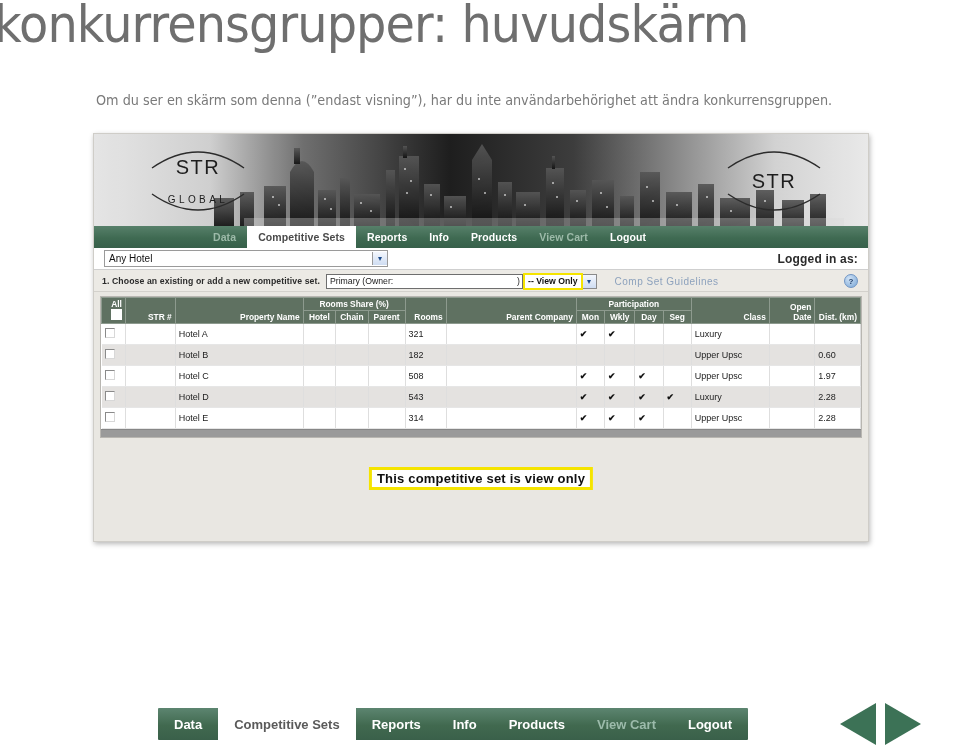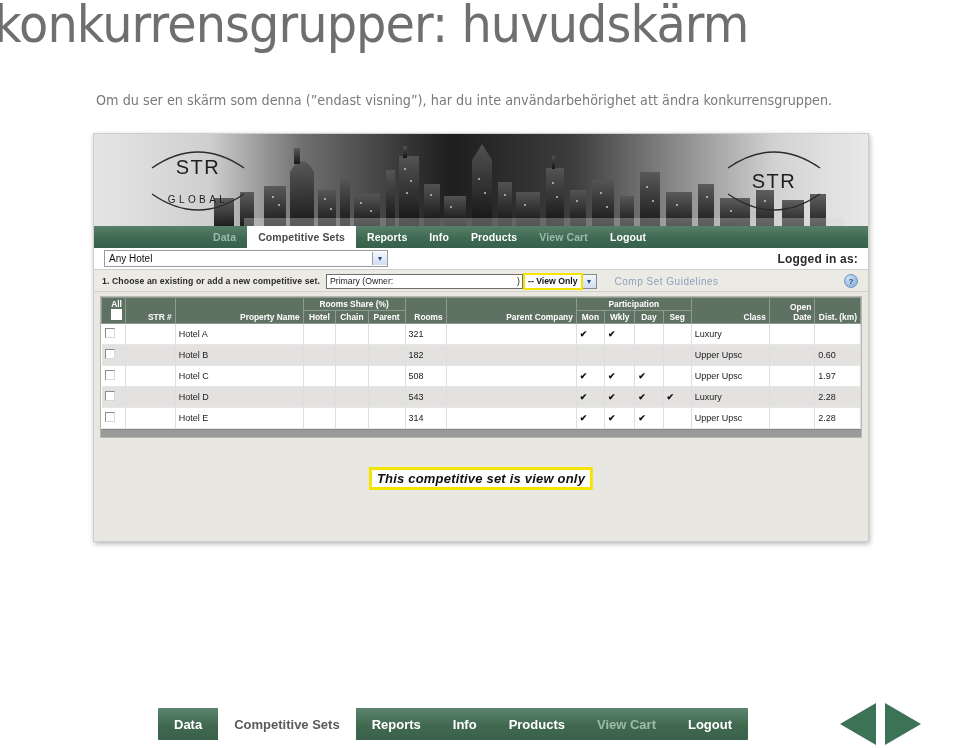--- a/index.html
+++ b/index.html
@@ -93,21 +93,21 @@
       padding:2px 3px;height:16px;font-size:9px;color:#222;}
   table.cs tr.alt td{background:#e4e2e0;}
   td.ctr{text-align:left;}
   .cb{display:inline-block;width:8px;height:8px;border:1px solid #8a8a8a;background:#ffffff;
       border-right-color:#d8d8d8;border-bottom-color:#d8d8d8;}
   .cb-all{display:inline-block;width:9px;height:9px;border:1px solid #ffffff;background:#ffffff;}
   .chk{font-size:9px;color:#111;font-weight:700;}
   .scrollbar{height:7px;background:#9a9a9a;border-top:1px solid #868686;}
 
   
-  .viewonly-panel{height:60px;background:#e9e7e2;position:relative;font-style:italic;}
+  .viewonly-panel{height:60px;background:#e9e7e2;position:relative;}
   .viewonly-banner{position:absolute;left:50%;transform:translateX(-50%);bottom:8px;
       border:3px solid #f5e400;background:#ffffff;padding:1px 5px;
       font-size:13px;font-weight:700;color:#111;letter-spacing:.2px;white-space:nowrap;}
 
   
   .botnav{position:absolute;left:158px;top:708px;height:32px;
       background:linear-gradient(180deg,#5c8570 0%,#41694f 55%,#3a604a 100%);
       display:flex;align-items:stretch;border-radius:1px;}
   .botnav .tab{display:flex;align-items:center;padding:0 16px;font-size:13px;color:#ffffff;
       font-weight:700;white-space:nowrap;}

